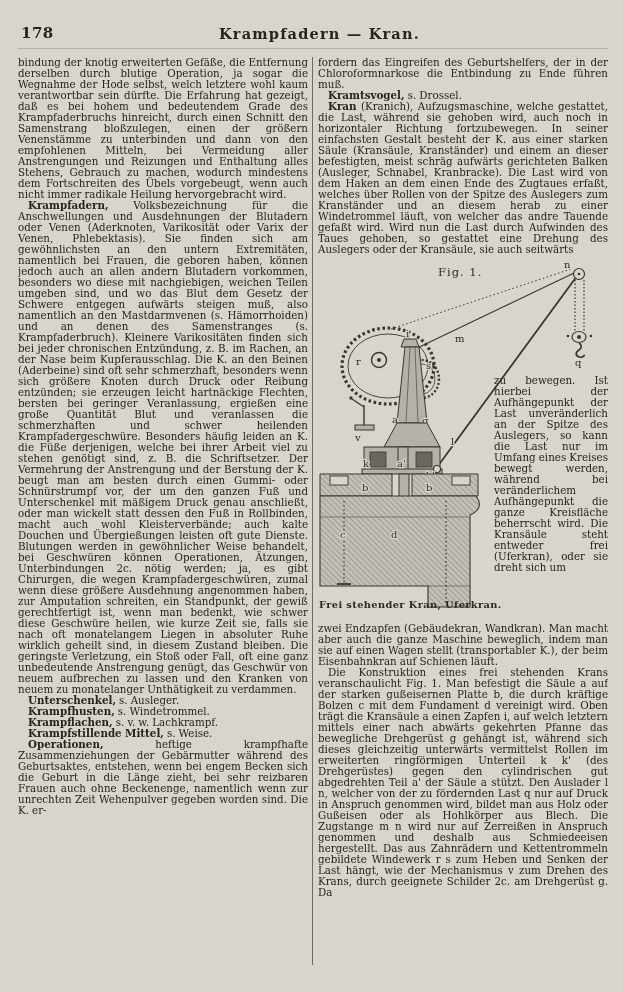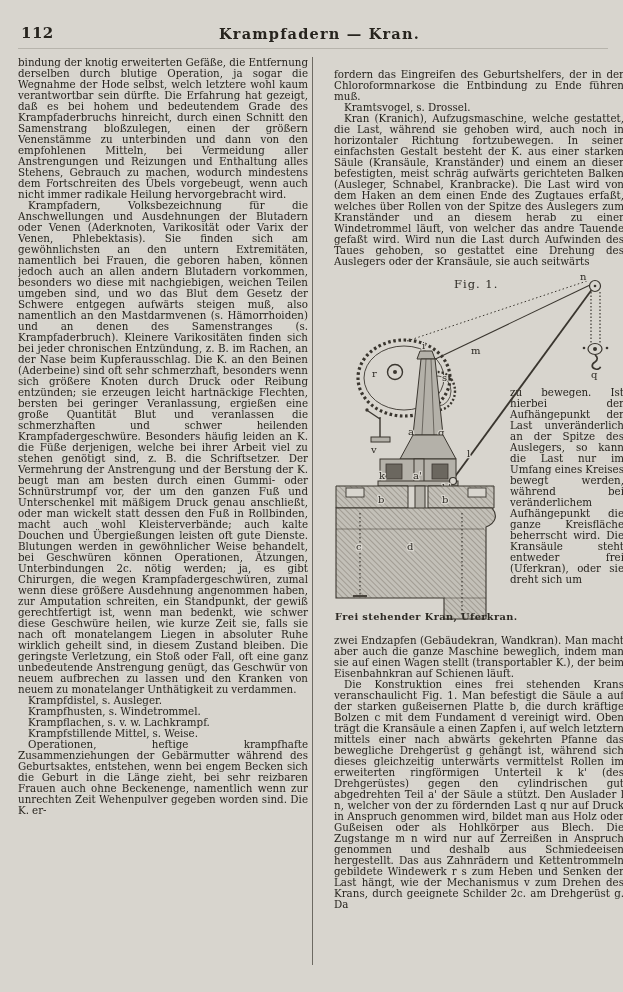--- a/index.html
+++ b/index.html
@@ -10,27 +10,27 @@
     color:#27241e;
   }
   
   #page-number{position:absolute;left:21px;top:24px;font-size:15px;font-weight:bold;letter-spacing:.5px;}
   #header-title{position:absolute;left:16px;right:0;top:25px;text-align:center;font-size:14.5px;font-weight:bold;letter-spacing:1.2px;}
   #header-rule{position:absolute;left:18px;top:48px;width:590px;height:1px;background:#b7b4ac;}
   #column-divider{position:absolute;left:312px;top:57px;width:1px;height:908px;background:#6d6a62;}
   
   .column{position:absolute;top:57px;width:290px;height:910px;overflow:hidden;}
   #left-column{left:18px;}
-  #right-column{left:334px;margin-top:12px;}
+  #right-column{left:318px;}
   p.para{
     margin:0;text-align:justify;font-size:10.3px;line-height:11px;
     hyphens:auto;-webkit-hyphens:auto;word-spacing:-0.2px;
   }
   p.indent{text-indent:10px;}
-  .lead{font-weight:normal;}
+  .lead{font-weight:bold;}
   
   #fig-spacer{position:relative;width:290px;height:120px;}
   #fig-left-float{float:left;width:176px;height:248px;}
   .clear-left{clear:left;}
   
   #crane-figure{position:absolute;left:0;top:0;width:300px;height:362px;overflow:visible;pointer-events:none;}
   .ink{stroke:#3a362f;fill:none;}
   .metal{fill:#b4b1a9;stroke:#3a362f;stroke-width:1;}
   .dark{fill:#6b675f;stroke:#3a362f;stroke-width:.8;}
   .paperfill{fill:#d8d5ce;stroke:#3a362f;}
@@ -39,29 +39,29 @@
     paint-order:stroke;stroke:#d8d5ce;stroke-width:2.5px;stroke-linejoin:round;
   }
   .figlabel{font-family:"DejaVu Serif","Liberation Serif",serif;font-size:11.5px;fill:#2d2a24;letter-spacing:1px;}
   .figcaption{font-family:"DejaVu Serif","Liberation Serif",serif;font-size:9.8px;font-weight:bold;fill:#2d2a24;letter-spacing:.4px;}
 </style>
 </head>
 <body>
 
 <div id="page">
 
-  <div id="page-number">112</div>
+  <div id="page-number">178</div>
   <div id="header-title">Krampfadern — Kran.</div>
   <div id="header-rule"></div>
   <div id="column-divider"></div>
 
   <div id="left-column" class="column">
     <p class="para"><span class="lead"></span><span>bindung der knotig erweiterten Gefäße, die Entfernung derselben durch blutige Operation, ja sogar die Wegnahme der Hode selbst, welch letztere wohl kaum verantwortbar sein dürfte. Die Erfahrung hat gezeigt, daß es bei hohem und bedeutendem Grade des Krampfaderbruchs hinreicht, durch einen Schnitt den Samenstrang bloßzulegen, einen der größern Venenstämme zu unterbinden und dann von den empfohlenen Mitteln, bei Vermeidung aller Anstrengungen und Reizungen und Enthaltung alles Stehens, Gebrauch zu machen, wodurch mindestens dem Fortschreiten des Übels vorgebeugt, wenn auch nicht immer radikale Heilung hervorgebracht wird.</span></p>
     <p class="para indent"><span class="lead">Krampfadern,</span><span> Volksbezeichnung für die Anschwellungen und Ausdehnungen der Blutadern oder Venen (Aderknoten, Varikosität oder Varix der Venen, Phlebektasis). Sie finden sich am gewöhnlichsten an den untern Extremitäten, namentlich bei Frauen, die geboren haben, können jedoch auch an allen andern Blutadern vorkommen, besonders wo diese mit nachgiebigen, weichen Teilen umgeben sind, und wo das Blut dem Gesetz der Schwere entgegen aufwärts steigen muß, also namentlich an den Mastdarmvenen (s. Hämorrhoiden) und an denen des Samenstranges (s. Krampfaderbruch). Kleinere Varikositäten finden sich bei jeder chronischen Entzündung, z. B. im Rachen, an der Nase beim Kupferausschlag. Die K. an den Beinen (Aderbeine) sind oft sehr schmerzhaft, besonders wenn sich größere Knoten durch Druck oder Reibung entzünden; sie erzeugen leicht hartnäckige Flechten, bersten bei geringer Veranlassung, ergießen eine große Quantität Blut und veranlassen die schmerzhaften und schwer heilenden Krampfadergeschwüre. Besonders häufig leiden an K. die Füße derjenigen, welche bei ihrer Arbeit viel zu stehen genötigt sind, z. B. die Schriftsetzer. Der Vermehrung der Anstrengung und der Berstung der K. beugt man am besten durch einen Gummi- oder Schnürstrumpf vor, der um den ganzen Fuß und Unterschenkel mit mäßigem Druck genau anschließt, oder man wickelt statt dessen den Fuß in Rollbinden, macht auch wohl Kleisterverbände; auch kalte Douchen und Übergießungen leisten oft gute Dienste. Blutungen werden in gewöhnlicher Weise behandelt, bei Geschwüren können Operationen, Ätzungen, Unterbindungen 2c. nötig werden; ja, es gibt Chirurgen, die wegen Krampfadergeschwüren, zumal wenn diese größere Ausdehnung angenommen haben, zur Amputation schreiten, ein Standpunkt, der gewiß gerechtfertigt ist, wenn man bedenkt, wie schwer diese Geschwüre heilen, wie kurze Zeit sie, falls sie nach oft monatelangem Liegen in absoluter Ruhe wirklich geheilt sind, in diesem Zustand bleiben. Die geringste Verletzung, ein Stoß oder Fall, oft eine ganz unbedeutende Anstrengung genügt, das Geschwür von neuem aufbrechen zu lassen und den Kranken von neuem zu monatelanger Unthätigkeit zu verdammen.</span></p>
-    <p class="para indent"><span class="lead">Krampfdistel,</span><span> s. Ausleger.</span></p>
+    <p class="para indent"><span class="lead">Unterschenkel,</span><span> s. Ausleger.</span></p>
     <p class="para indent"><span class="lead">Krampfhusten,</span><span> s. Windetrommel.</span></p>
     <p class="para indent"><span class="lead">Krampflachen,</span><span> s. v. w. Lachkrampf.</span></p>
     <p class="para indent"><span class="lead">Krampfstillende Mittel,</span><span> s. Weise.</span></p>
     <p class="para indent"><span class="lead">Operationen,</span><span> heftige krampfhafte Zusammenziehungen der Gebärmutter während des Geburtsaktes, entstehen, wenn bei engem Becken sich die Geburt in die Länge zieht, bei sehr reizbaren Frauen auch ohne Beckenenge, namentlich wenn zur unrechten Zeit Wehenpulver gegeben worden sind. Die K. er-</span></p>
   </div>
 
   <div id="right-column" class="column">
     <p class="para"><span class="lead"></span><span>fordern das Eingreifen des Geburtshelfers, der in der Chloroformnarkose die Entbindung zu Ende führen muß.</span></p>
     <p class="para indent"><span class="lead">Kramtsvogel,</span><span> s. Drossel.</span></p>
     <p class="para indent"><span class="lead">Kran</span><span> (Kranich), Aufzugsmaschine, welche gestattet, die Last, während sie gehoben wird, auch noch in horizontaler Richtung fortzubewegen. In seiner einfachsten Gestalt besteht der K. aus einer starken Säule (Kransäule, Kranständer) und einem an dieser befestigten, meist schräg aufwärts gerichteten Balken (Ausleger, Schnabel, Kranbracke). Die Last wird von dem Haken an dem einen Ende des Zugtaues erfaßt, welches über Rollen von der Spitze des Auslegers zum Kranständer und an diesem herab zu einer Windetrommel läuft, von welcher das andre Tauende gefaßt wird. Wird nun die Last durch Aufwinden des Taues gehoben, so gestattet eine Drehung des Auslegers oder der Kransäule, sie auch seitwärts</span></p>

